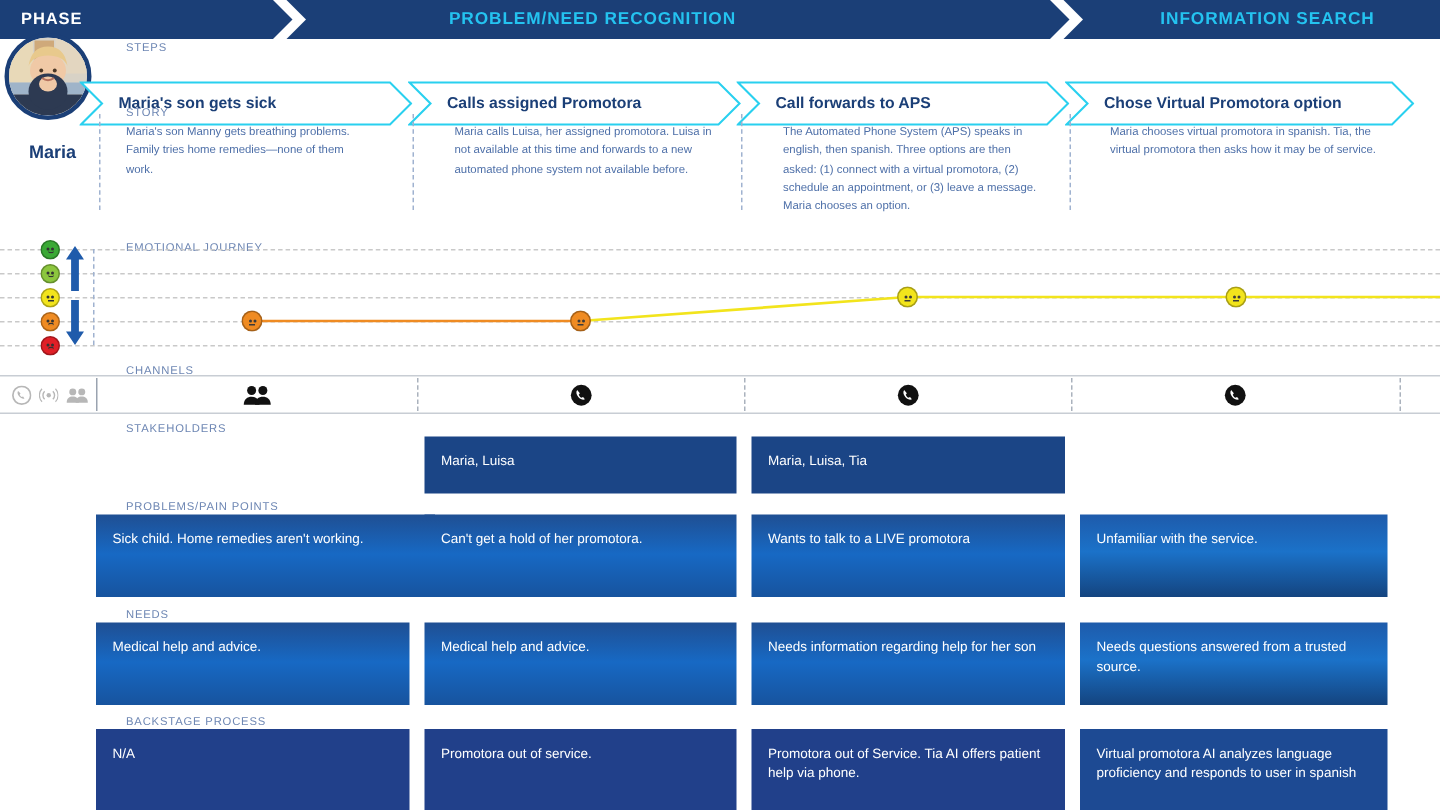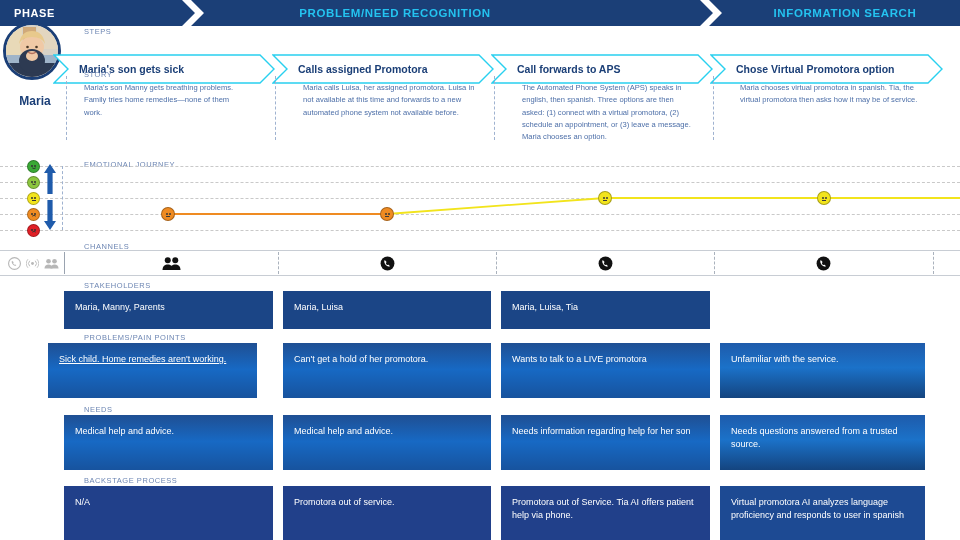--- a/index.html
+++ b/index.html
@@ -358,28 +358,27 @@
     <div class="chan-cell" style="left:714px; width:219px;">
       <svg width="15" height="15" viewBox="0 0 16 16">
           <circle cx="8" cy="8" r="7.4" fill="#111"></circle>
           <path d="M5.1,4.3 C4.1,5.5 4.4,7.5 5.9,9.2 C7.4,10.9 9.4,11.6 10.6,10.9 L9.3,9.2 L8,9.7 C7.3,9.3 6.5,8.4 6.2,7.6 L7,6.5 Z" fill="#ffffff"></path>
         </svg>
     </div>
   </div>
 
   <div class="row-label" style="left:64px; top:281px;">STAKEHOLDERS</div>
   <div class="band" style="top:291px; height:38px;">
-    <div class="card flat-a" style="left:64px;  width:209px; height:38px;"><span>Maria, Manny, Parents</span></div>
     <div class="card flat-a" style="left:283px; width:208px; height:38px;"><span>Maria, Luisa</span></div>
     <div class="card flat-a" style="left:501px; width:209px; height:38px;"><span>Maria, Luisa, Tia</span></div>
   </div>
 
   <div class="row-label" style="left:64px; top:333px;">PROBLEMS/PAIN POINTS</div>
   <div class="band" style="top:343px; height:55px;">
-    <div class="card grad-a" style="left:48px;  width:209px; height:55px;text-decoration:underline;"><span>Sick child. Home remedies aren't working.</span></div>
+    <div class="card grad-a" style="left:64px;  width:226px; height:55px;"><span>Sick child. Home remedies aren't working.</span></div>
     <div class="card grad-a" style="left:283px; width:208px; height:55px;"><span>Can't get a hold of her promotora.</span></div>
     <div class="card grad-a" style="left:501px; width:209px; height:55px;"><span>Wants to talk to a LIVE promotora</span></div>
     <div class="card grad-b" style="left:720px; width:205px; height:55px;"><span>Unfamiliar with the service.</span></div>
   </div>
 
   <div class="row-label" style="left:64px; top:405px;">NEEDS</div>
   <div class="band" style="top:415px; height:55px;">
     <div class="card grad-a" style="left:64px;  width:209px; height:55px;"><span>Medical help and advice.</span></div>
     <div class="card grad-a" style="left:283px; width:208px; height:55px;"><span>Medical help and advice.</span></div>
     <div class="card grad-b" style="left:720px; width:205px; height:55px;"><span>Needs questions answered from a trusted source.</span></div>

